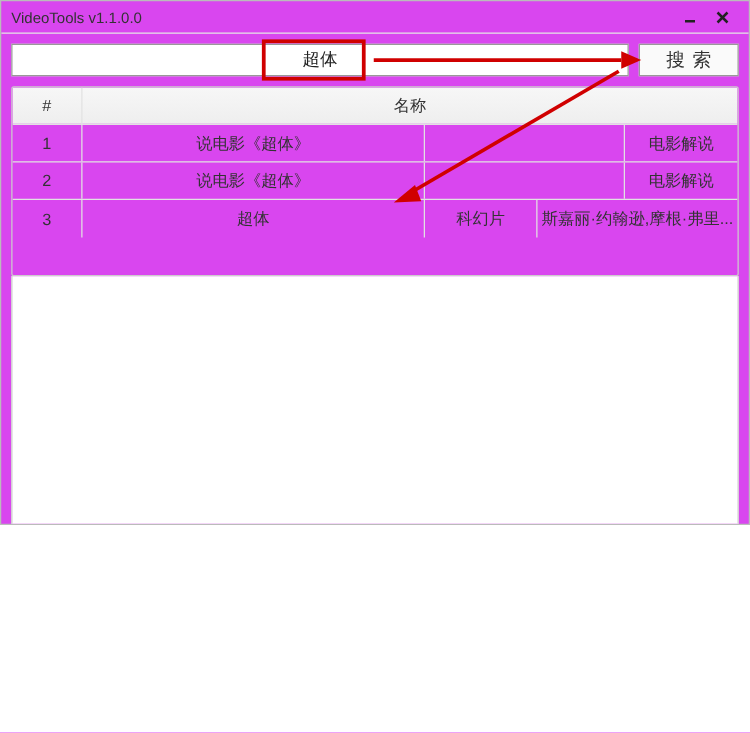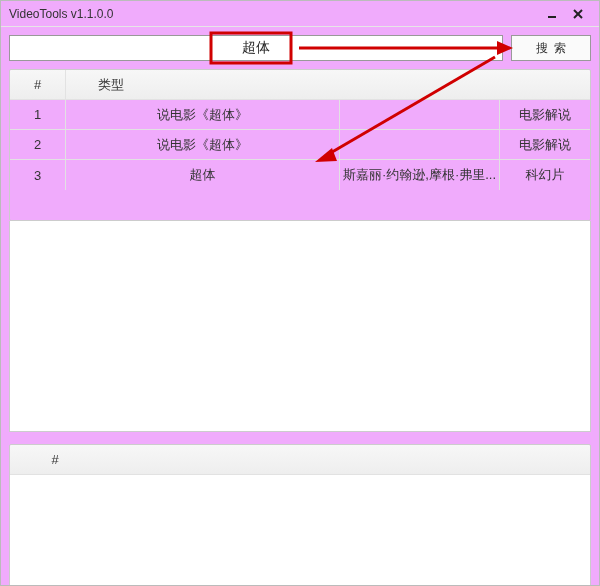--- a/index.html
+++ b/index.html
@@ -5,24 +5,24 @@
   * { box-sizing: border-box; }
   html, body {
     margin: 0; padding: 0;
     font-family: "Microsoft YaHei", "SimSun", Arial, sans-serif;
     font-size: 13px;
     color: #333;
     background: #fff;
   }
   .window {
     width: 600px;
-    height: 586px;
+    height: 420px;
     border: 1px solid #bbb;
     position: relative;
-    background: #f0abfc;
+    background: #d946ef;
     overflow: hidden;
   }
   .titlebar {
     height: 26px;
     display: flex;
     align-items: center;
     padding: 0 8px;
     border-bottom: 1px solid #e6e6e6;
   }
   .titlebar .title {
@@ -61,21 +61,21 @@
     width: 80px;
     height: 26px;
     border: 1px solid #999;
     background: #fafafa;
     display: flex;
     align-items: center;
     justify-content: center;
     cursor: pointer;
     letter-spacing: 6px;
     padding-left: 6px;
-    font-size: 12px;
+    font-size: 15px;
   }
   .table {
     margin: 0 8px;
     border: 1px solid #ccc;
     border-radius: 2px;
     overflow: hidden;
   }
   .table .row {
     display: flex;
     height: 30px;
@@ -174,40 +174,40 @@
   </div>
 
   <div class="searchbar">
     <div class="input">超体</div>
     <div class="sbtn">搜索</div>
   </div>
 
   <div class="table">
     <div class="row head">
       <div class="cell c-idx">#</div>
-      <div class="cell c-type">类型</div>
+      <div class="cell c-name">名称</div>
     </div>
     <div class="body">
       <div class="row">
         <div class="cell c-idx">1</div>
         <div class="cell c-name">说电影《超体》</div>
         <div class="cell c-actor"></div>
         <div class="cell c-type">电影解说</div>
       </div>
       <div class="row">
         <div class="cell c-idx">2</div>
         <div class="cell c-name">说电影《超体》</div>
         <div class="cell c-actor"></div>
         <div class="cell c-type">电影解说</div>
       </div>
       <div class="row">
         <div class="cell c-idx">3</div>
         <div class="cell c-name">超体</div>
+        <div class="cell c-type">科幻片</div>
         <div class="cell c-actor">斯嘉丽·约翰逊,摩根·弗里...</div>
-        <div class="cell c-type">科幻片</div>
       </div>
     </div>
   </div>
   <div class="upper-empty"></div>
 
   <div class="lower">
     <div class="row head">
       <div class="cell lc-idx">#</div>
     </div>
     <div class="body"></div>

